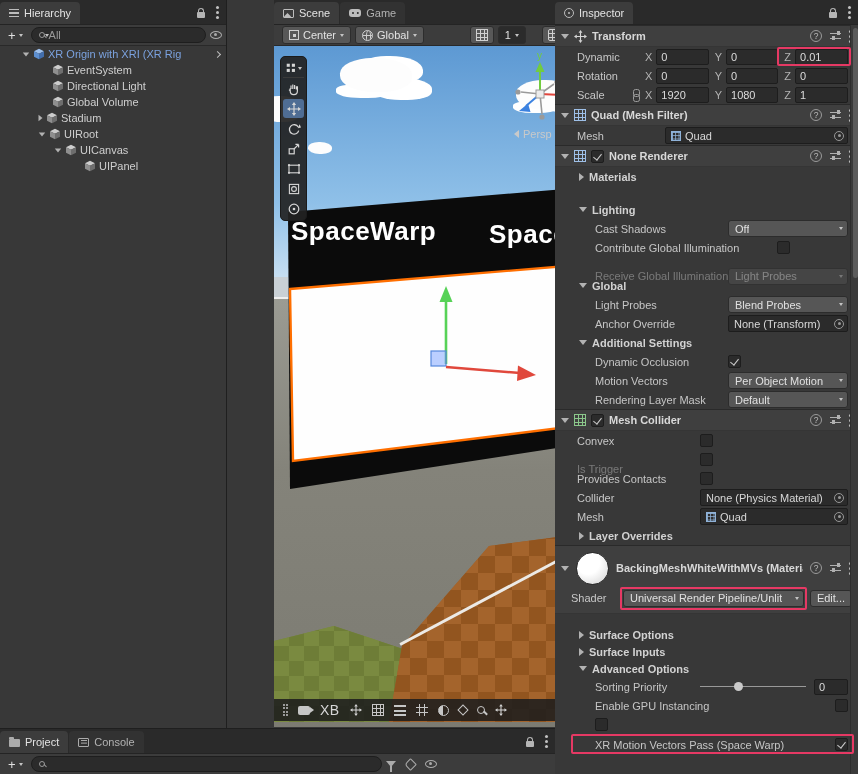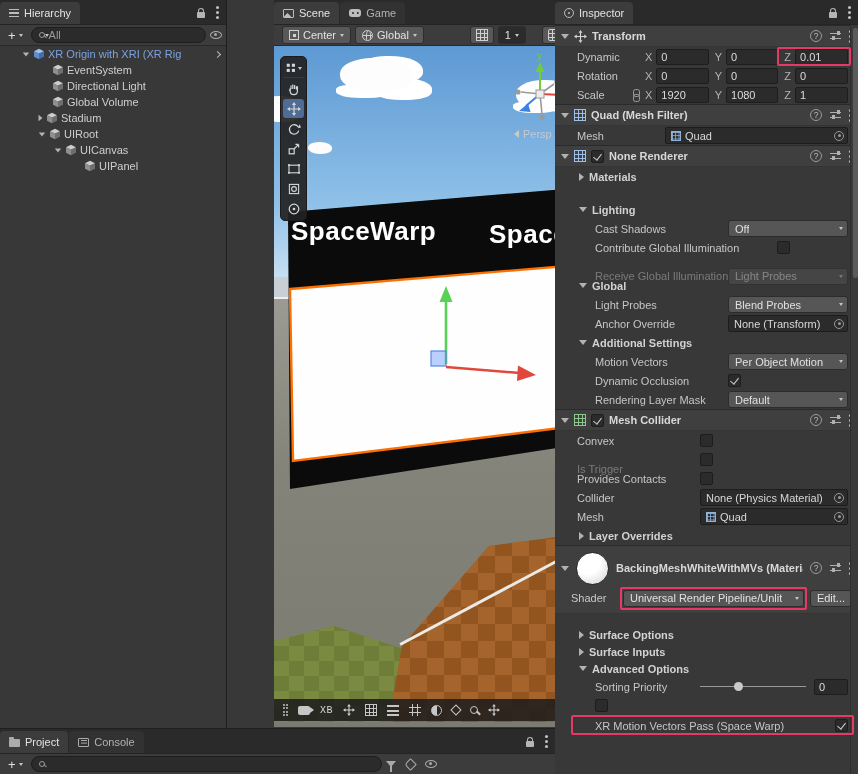--- a/index.html
+++ b/index.html
@@ -114,21 +114,21 @@
   .bq { position:absolute; inset:0; clip-path:polygon(14px 166px,328px 140px,328px 395px,16px 443px); background:#0b0b0b; }
   .sw { position:absolute; color:#ffffff; font-weight:bold; font-size:26px; white-space:nowrap; letter-spacing:0.5px; }
   .wq { position:absolute; left:0; top:0; }
   .persp { position:absolute; left:240px; top:82px; display:flex; align-items:center; gap:4px; color:#c9c9c9; font-size:11px; }
   .persp-ct { width:0; height:0; border-top:4px solid transparent; border-bottom:4px solid transparent; border-right:5px solid #c9c9c9; }
   .tools { position:absolute; left:6px; top:10px; width:27px; background:rgba(34,34,34,0.93); border:1px solid #1b1b1b; border-radius:5px; padding:2px; display:flex; flex-direction:column; gap:1px; }
   .tbt { height:19px; border-radius:3px; display:flex; align-items:center; justify-content:center; gap:1px; }
   .tbt.sel { background:#4f6d94; }
   .tbt.hdr { border-bottom:1px solid #3a3a3a; border-radius:3px 3px 0 0; }
   .bstrip { position:absolute; left:0; right:0; bottom:6px; height:22px; background:rgba(30,30,30,0.88); display:flex; align-items:center; gap:10px; padding:0 9px; color:#cfcfcf; }
-  .bs-xb { font-size:10px; color:#d6d6d6; letter-spacing:0.5px;font-family:Liberation Mono, monospace; }
+  .bs-xb { font-size:14px; color:#d6d6d6; letter-spacing:0.5px; }
   .bi-handle { width:5px; height:12px; border-left:2px dotted #9a9a9a; border-right:2px dotted #9a9a9a; }
   .bi-cam { width:12px; height:9px; background:#c6c6c6; border-radius:2px; position:relative; }
   .bi-cam::after { content:""; position:absolute; right:-4px; top:1.4px; border-top:3px solid transparent; border-bottom:3px solid transparent; border-left:4px solid #c6c6c6; }
   .bi-bars { width:12px; height:11px; background:repeating-linear-gradient(#c6c6c6 0 2px, transparent 2px 4.6px); }
   .bi-hash { width:12px; height:12px;
     background:linear-gradient(90deg,transparent 3px,#c6c6c6 3px 4.4px,transparent 4.4px 7.6px,#c6c6c6 7.6px 9px,transparent 9px),
                linear-gradient(transparent 3px,#c6c6c6 3px 4.4px,transparent 4.4px 7.6px,#c6c6c6 7.6px 9px,transparent 9px); }
   .bi-half { width:11px; height:11px; border-radius:50%; border:1.3px solid #c6c6c6; background:linear-gradient(90deg,#c6c6c6 50%,transparent 50%); }
   .bi-diamond { width:8px; height:8px; border:1.3px solid #c6c6c6; transform:rotate(45deg); }
   .bi-mag { width:8px; height:8px; border:1.6px solid #c6c6c6; border-radius:50%; position:relative; }
@@ -583,29 +583,29 @@
       <span class="obj">
         <span class="dv">None (Transform)</span>
         <span class="pick"></span>
       </span>
     </div>
     <div class="foldrow">
       <i class="fold"></i>
       <span>Additional Settings</span>
     </div>
     <div class="irow sub">
+      <span class="ilbl" style="flex:0 0 133px">Dynamic Occlusion</span>
+      <span class="chk on"></span>
+    </div>
+    <div class="irow sub">
       <span class="ilbl" style="flex:0 0 133px">Motion Vectors</span>
       <span class="drop">
           <span class="dv">Per Object Motion</span>
           <i class="ct s"></i>
         </span>
-    </div>
-    <div class="irow sub">
-      <span class="ilbl" style="flex:0 0 133px">Dynamic Occlusion</span>
-      <span class="chk on"></span>
     </div>
     <div class="irow sub">
       <span class="ilbl" style="flex:0 0 133px">Rendering Layer Mask</span>
       <span class="drop">
           <span class="dv">Default</span>
           <i class="ct s"></i>
         </span>
     </div>
 
     <div class="ihead">
@@ -688,20 +688,24 @@
       <span>Advanced Options</span>
     </div>
     <div class="irow sub">
       <span class="ilbl" style="flex:0 0 105px">Sorting Priority</span>
       <span class="sld">
           <span class="sthumb"></span>
         </span>
       <span class="nfield" style="width:34px;flex:none">0</span>
     </div>
     <div class="irow sub">
+      <span class="ilbl" style="flex:1">Enable GPU Instancing</span>
+      <span class="chk"></span>
+    </div>
+    <div class="irow sub">
       <span class="chk"></span>
     </div>
     <div class="irow sub" style="height:21px">
       <span class="ilbl" style="flex:1">XR Motion Vectors Pass (Space Warp)</span>
       <span class="chk on"></span>
       <span class="annot" style="left:16px;right:4px;top:0;bottom:1px"></span>
     </div>
 
     <div class="vsb">
         <span class="vsb-thumb"></span>

